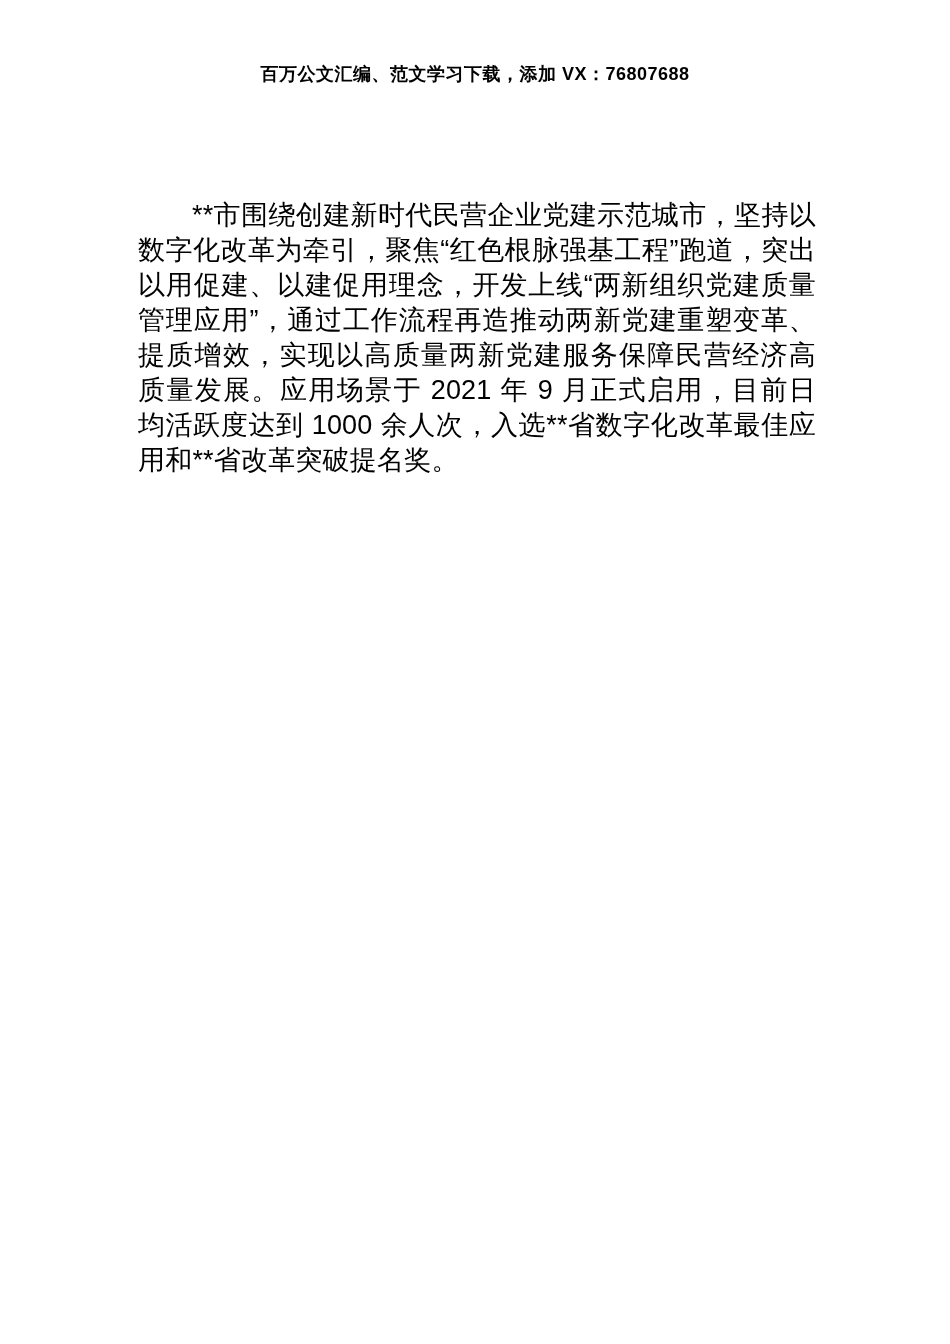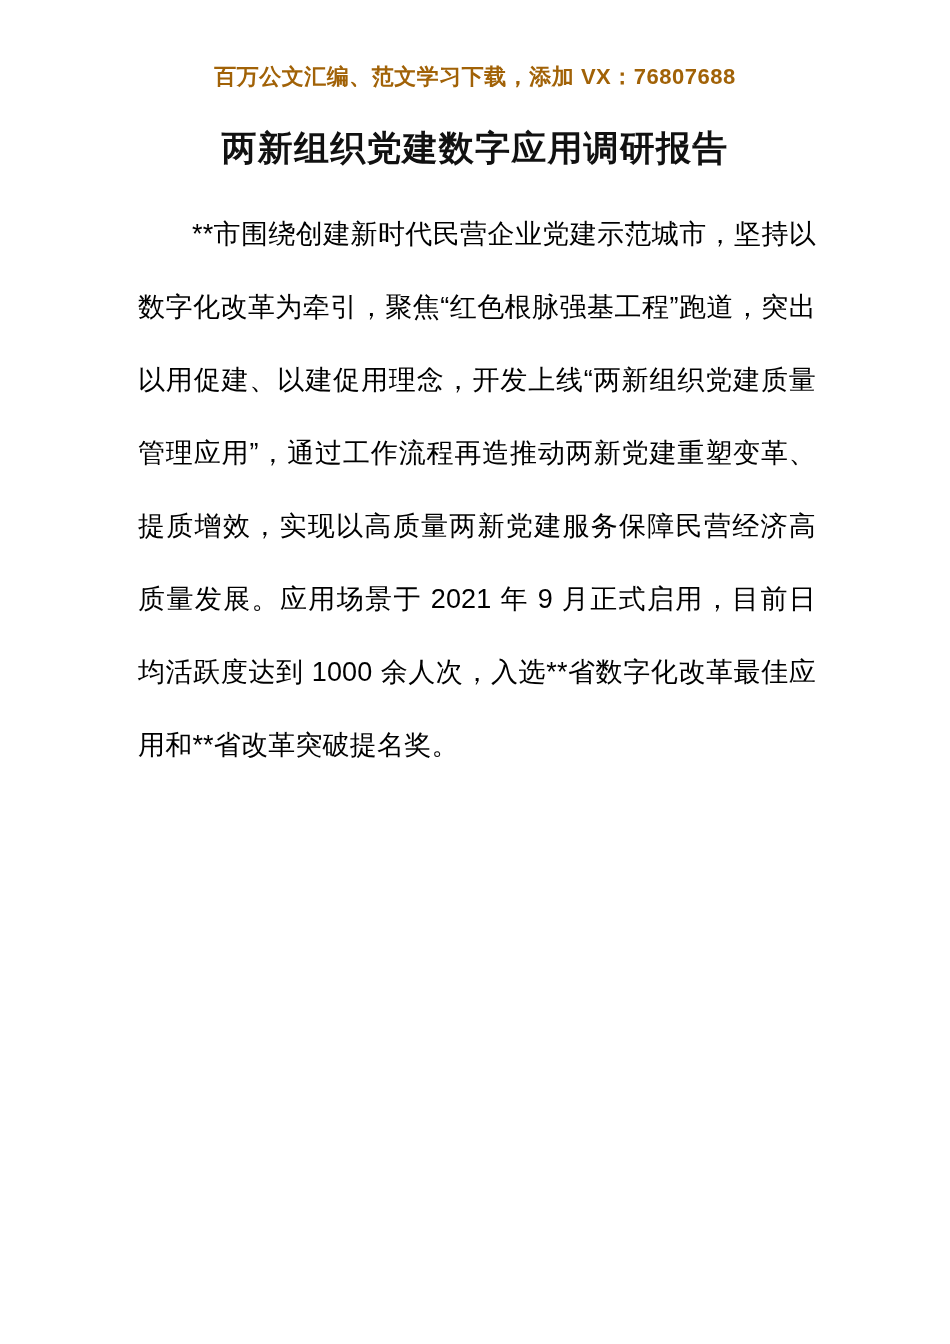--- a/index.html
+++ b/index.html
@@ -28,22 +28,22 @@
   
   .promo-bar {
     position: absolute;
     top: 62px;
     left: 0;
     width: 950px;
     text-align: center;
   }
   .promo-text {
     display: inline-block;
-    color: #a16207;
-    font-size: 22px;
+    color: #000000;
+    font-size: 18px;
     font-weight: 600;
     letter-spacing: 0.5px;
     white-space: nowrap;
     font-family: "Liberation Sans", "DejaVu Sans", sans-serif;
   }
 
   
   .doc-title {
     position: absolute;
     top: 122px;
@@ -61,21 +61,21 @@
   
   .body-col {
     position: absolute;
     top: 198px;
     left: 138px;
     width: 678px;
   }
 
   p.para {
     font-size: 27px;
-    line-height: 73px;
+    line-height: 35px;
     text-align: justify;
     text-justify: inter-ideograph;
     text-indent: 2em;
     color: #000000;
     margin: 0;
     letter-spacing: 0.2px;
   }
 
   
   h2.section-heading {
@@ -98,21 +98,20 @@
 </style>
 </head>
 <body>
 
 <div class="page">
 
   <div class="promo-bar">
     <span class="promo-text">百万公文汇编、范文学习下载，添加 VX：76807688</span>
   </div>
 
-  <div class="doc-title">两新组织党建数字应用调研报告</div>
 
   <div class="body-col">
 
     <p class="para">**市围绕创建新时代民营企业党建示范城市，坚持以数字化改革为牵引，聚焦“红色根脉强基工程”跑道，突出以用促建、以建促用理念，开发上线“两新组织党建质量管理应用”，通过工作流程再造推动两新党建重塑变革、提质增效，实现以高质量两新党建服务保障民营经济高质量发展。应用场景于 2021 年 9 月正式启用，目前日均活跃度达到 1000 余人次，入选**省数字化改革最佳应用和**省改革突破提名奖。</p>
 
     <div class="spacer-sm"></div>
 
 
     <div class="spacer-xs"></div>
 

